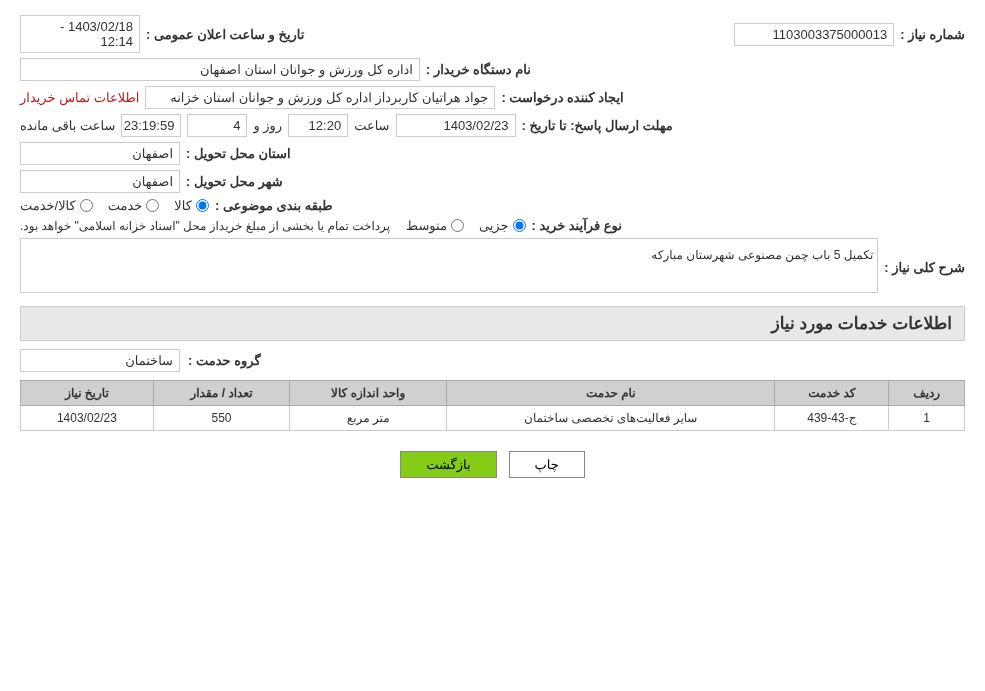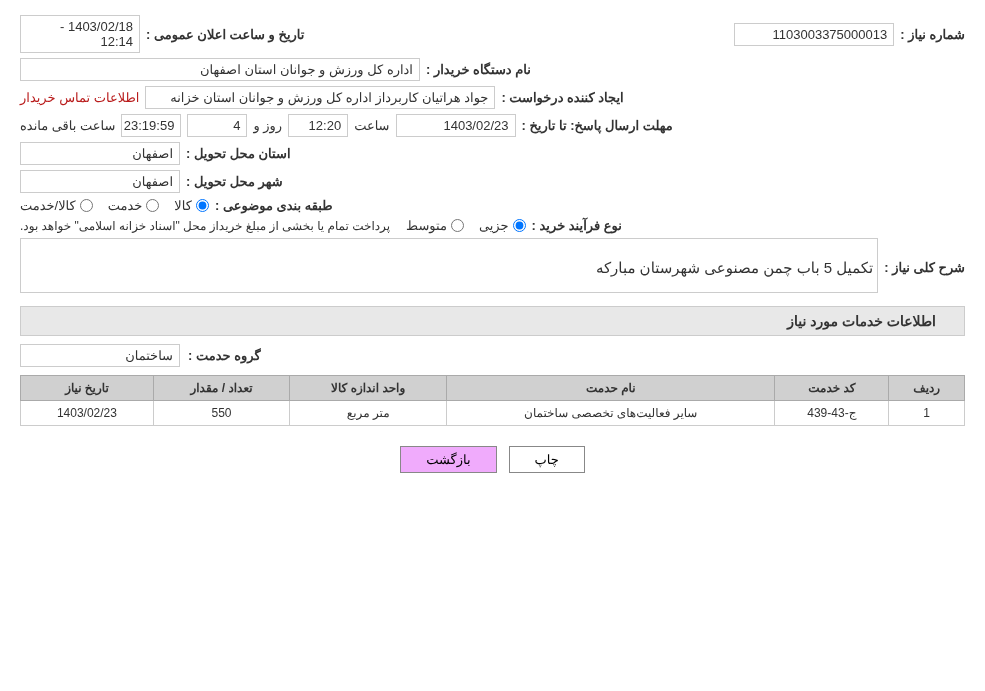--- a/index.html
+++ b/index.html
@@ -40,23 +40,23 @@
     }
     .input-small {
       width: 120px;
     }
     .input-xsmall {
       width: 60px;
     }
     .section-title {
       background: #e8e8e8;
       border: 1px solid #ccc;
-      padding: 6px 28px;
+      padding: 6px 12px;
       font-weight: bold;
-      font-size: 14px;
+      font-size: 17px;
       margin: 10px 0 8px 0;
       text-align: right;
     }
     .blue-link {
       color: #b91c1c;
       cursor: pointer;
     }
     .radio-group {
       display: flex;
       align-items: center;
@@ -116,21 +116,21 @@
       cursor: pointer;
       font-size: 13px;
       font-family: Tahoma, Arial, sans-serif;
       background: #f0f0f0;
     }
     .btn-print {
       background: #fff;
       border: 1px solid #888;
     }
     .btn-back {
-      background: #f0abfc;
+      background: #84cc16;
       border: 1px solid #888;
     }
     .field-row {
       display: flex;
       align-items: center;
       justify-content: flex-end;
       gap: 6px;
       margin-bottom: 5px;
     }
     .colon-label {
@@ -230,21 +230,21 @@
           <input type="radio" name="process" checked="" style="">
         </div>
       </div>
       <span class="note-text" style="margin-right:10px;">پرداخت تمام یا بخشی از مبلغ خریداز محل "اسناد خزانه اسلامی" خواهد بود.</span>
     </div>
 
     <div class="field-row">
       <span class="colon-label">شرح کلی نیاز :</span>
       <div style="flex:1; position:relative;">
         <textarea class="textarea-box" readonly="" style=""></textarea>
-        <div style="position:absolute; top:21px; right:5px; font-size:15px;">تکمیل 5 باب چمن مصنوعی شهرستان مبارکه</div>
+        <div style="position:absolute; top:10px; right:5px; font-size:12px;">تکمیل 5 باب چمن مصنوعی شهرستان مبارکه</div>
       </div>
     </div>
 
     <div class="section-title">اطلاعات خدمات مورد نیاز</div>
 
     <div class="group-service">
       <span class="colon-label">گروه حدمت :</span>
       <span class="input-box input-medium">ساختمان</span>
     </div>
 

